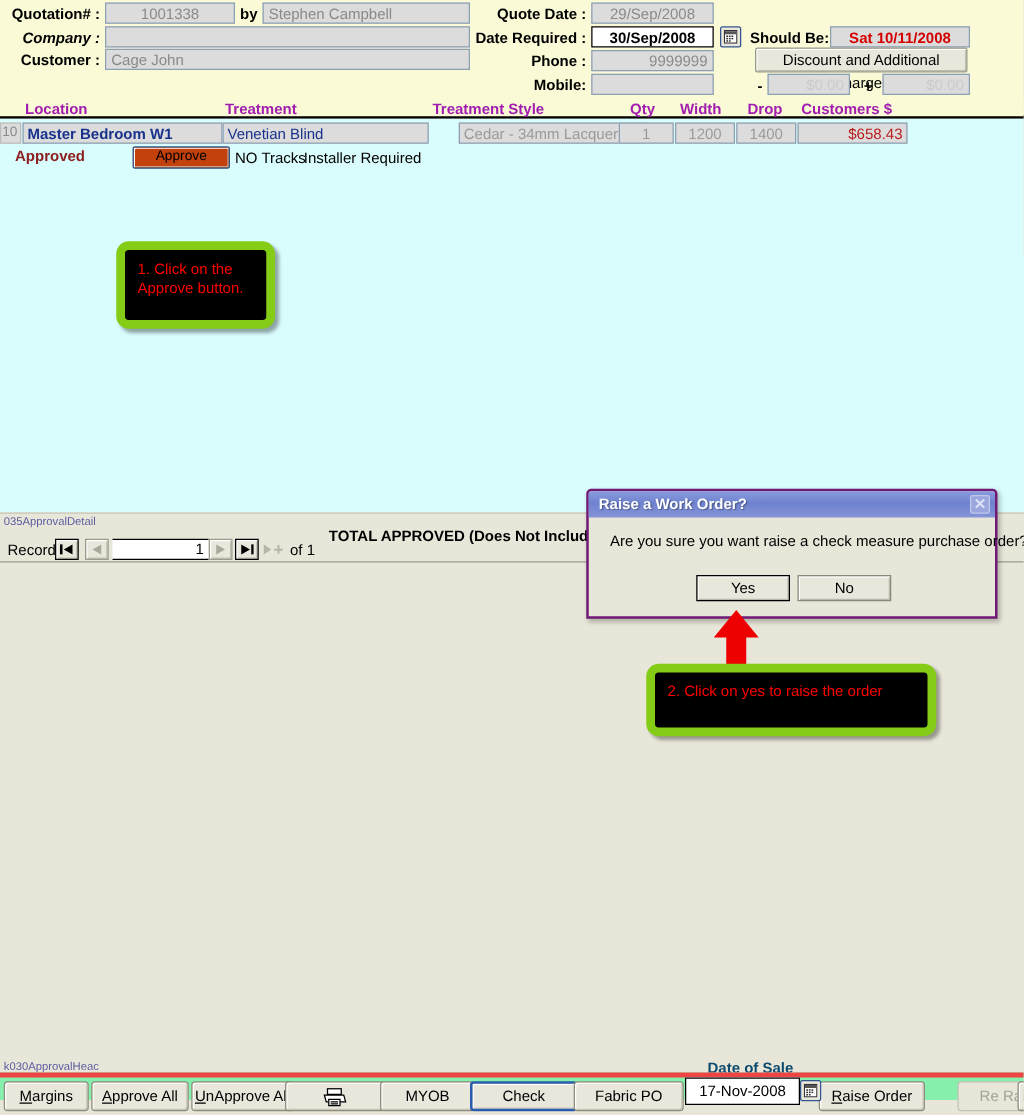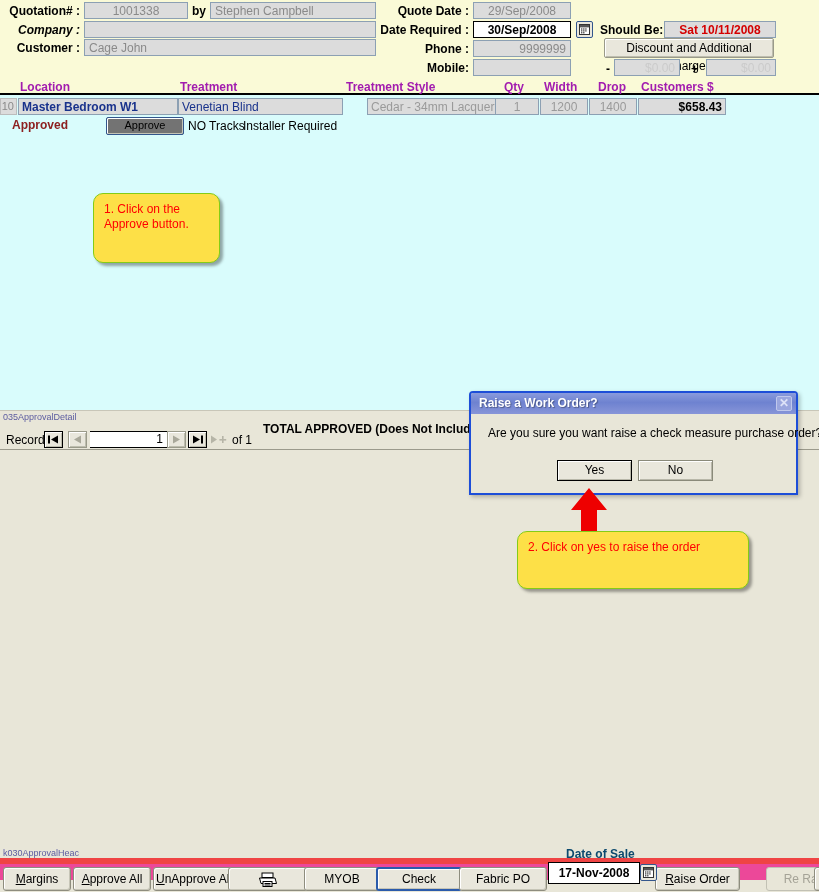--- a/index.html
+++ b/index.html
@@ -79,24 +79,24 @@
   }
   .cell{
     position:absolute;box-sizing:border-box;
     border:1px solid #8CA0B3;background:#DCDCDC;
     font-size:12px;line-height:15px;padding:1px 3px;white-space:nowrap;overflow:hidden;
   }
   .cell.blue{color:#19328C;background:#DCDCDC;}
   .cell.bluebold{color:#19328C;font-weight:bold;}
   .cell.grey{color:#9A9A9A;}
   .cell.ctr{text-align:center;color:#9A9A9A;}
-  .cell.money{text-align:right;color:#000000;font-weight:bold;}
+  .cell.money{text-align:right;color:#b91c1c;font-weight:normal;}
   .approved-lbl{position:absolute;left:12px;top:118px;font-weight:bold;color:#8C2020;font-size:12px;}
   .approve-btn{position:absolute;left:106px;top:116px;width:76px;height:16px;font-size:11px;line-height:14px;
-               border:1px solid #33568C;border-radius:2px;background:#737373;
+               border:1px solid #33568C;border-radius:2px;background:#c2410c;
                box-shadow: inset 1px 1px 0 #FFF, inset -1px -1px 0 #C4C4B6;text-align:center;}
   .note-txt{position:absolute;font-size:12px;color:#000;white-space:nowrap;}
 
   
   .midband{
     position:absolute;left:0;top:410px;width:819px;height:40px;
     background:#E8E6D8;
     border-top:1px solid #C8C6B8;
     border-bottom:1px solid #9B9A8C;
     box-sizing:border-box;
@@ -116,44 +116,44 @@
   .recnum{
     position:absolute;left:90px;top:1px;width:77px;height:17px;box-sizing:border-box;
     background:#FFF;border:1px solid #000;border-right:none;border-left:none;border-top:1px solid #000;
     text-align:right;font-size:12px;line-height:15px;padding-right:4px;
   }
   .ofrec{position:absolute;left:232px;top:3px;font-size:12px;color:#000;}
 
   
   .bottombar{
     position:absolute;left:0;top:858px;width:819px;height:22px;
-    background:#ec4899;border-top:6px solid #ef4444;box-sizing:border-box;
+    background:#86efac;border-top:4px solid #ef4444;box-sizing:border-box;
   }
   .tbtn{
     position:absolute;top:3px;height:24px;box-sizing:border-box;
     background:#E9E7DC;border:1px solid #8E8D7E;border-radius:3px;
     box-shadow: inset 1px 1px 0 #FFFFFF, inset -1px -1px 0 #C6C5B7;
     font-size:12px;line-height:22px;text-align:center;color:#000;cursor:default;
   }
   .tbtn.focus{border:2px solid #2B5BAB;}
   .tbtn.disabled{color:#A5A397;border:1px solid #C2C1B4;box-shadow:none;background:#E8E6D8;}
   .tbtn u{text-decoration:underline;}
   .dos-lbl{position:absolute;left:566px;top:847px;font-size:12px;font-weight:bold;color:#0c4a6e;}
   .dos-fld{
     position:absolute;left:548px;top:862px;width:92px;height:22px;box-sizing:border-box;
-    background:#FFF;border:1px solid #000;color:#000;font-weight:bold;font-size:12px;
+    background:#FFF;border:1px solid #000;color:#000;font-weight:normal;font-size:12px;
     text-align:center;line-height:20px;
   }
   .formcode-bottom{position:absolute;left:3px;top:848px;font-size:9px;color:#5C5CA0;}
 
   
   .dialog{
     position:absolute;left:469px;top:391px;width:329px;height:104px;
     box-sizing:border-box;
-    border:2px solid #1d4ed8;
+    border:2px solid #701a75;
     background:#E8E6D8;
     border-radius:4px 4px 0 0;
     box-shadow:2px 2px 4px rgba(0,0,0,.25);
   }
   .dialog-title{
     position:absolute;left:0;top:0;right:0;height:21px;
     background:linear-gradient(to bottom,#8A9BDC 0%, #6E82D0 45%, #8795D8 100%);
     border-radius:2px 2px 0 0;
   }
   .dialog-title .t{
@@ -170,21 +170,21 @@
     position:absolute;top:67px;width:75px;height:21px;box-sizing:border-box;
     background:#E9E7DC;border:1px solid #8A8A7A;
     box-shadow: inset 1px 1px 0 #FFFFFF, inset -1px -1px 0 #B8B7A9;
     font-size:12px;line-height:19px;text-align:center;color:#000;
   }
   .dlg-btn.default{border:1px solid #000;}
 
   
   .callout{
     position:absolute;box-sizing:border-box;
-    background:#fde047;border:1px solid #84cc16;border-radius:10px;
+    background:#000000;border:7px solid #84cc16;border-radius:10px;
     box-shadow:3px 3px 3px rgba(0,0,0,.35);
   }
   .callout .ctext{
     position:absolute;left:10px;top:8px;right:6px;
     color:#FF0000;font-size:12px;line-height:15px;
   }
   .arrow{position:absolute;}
   svg{display:block;}
 </style>
 </head>

